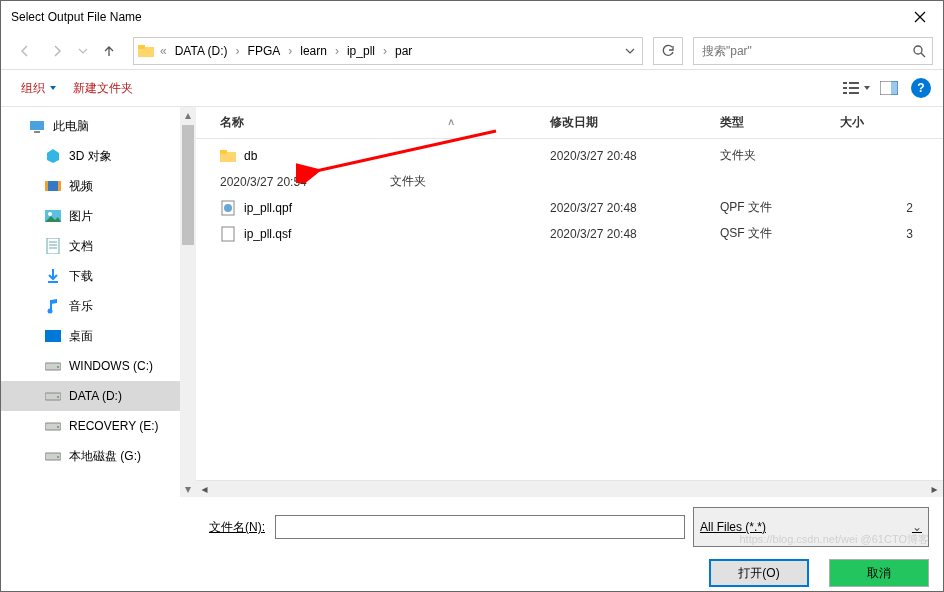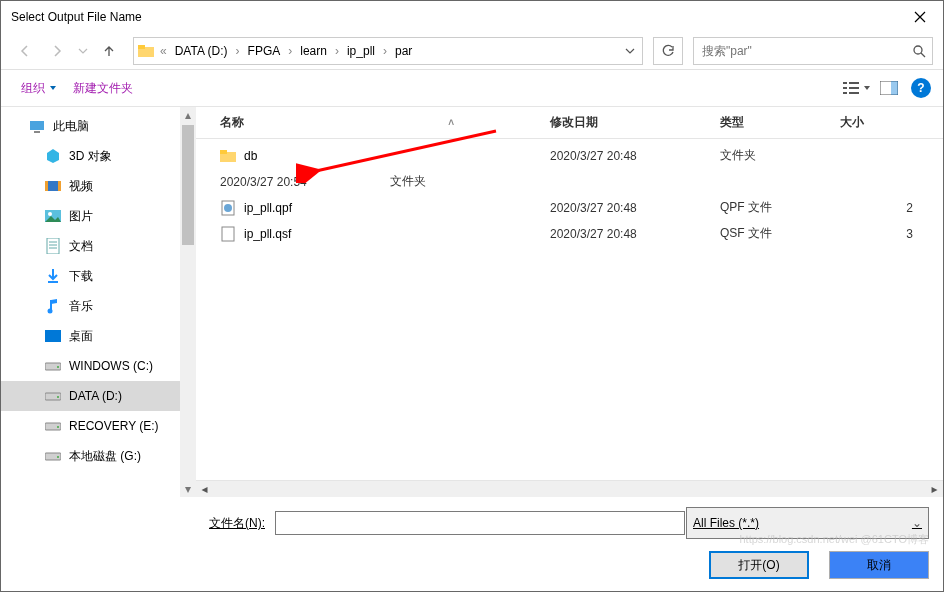--- a/index.html
+++ b/index.html
@@ -17,21 +17,21 @@
   .crumb { padding: 0 6px; height: 100%; display: flex; align-items: center; cursor: pointer; white-space: nowrap; }
   .crumb-sep { color: #888; padding: 0 2px; }
   .addr-right { margin-left: auto; display:flex; align-items:center; }
   .addr-btn { width: 24px; height: 26px; display:flex;align-items:center;justify-content:center; color:#555; }
   .refresh-box { width: 30px; height: 28px; border:1px solid #ccc; display:flex;align-items:center;justify-content:center; margin-right:6px;}
   .searchbox { width: 240px; height: 28px; border: 1px solid #ccc; display: flex; align-items: center; padding: 0 6px; }
   .searchbox input { border: none; outline: none; flex: 1; font-size: 12px; }
   .search-icon { color: #555; }
 
   .toolbar { height: 38px; border-top: 1px solid #e1e1e1; border-bottom: 1px solid #e5e5e5; display: flex; align-items: center; padding: 0 12px; background: #fff; }
-  .tool-item { padding: 4px 8px; display:flex; align-items:center; gap:4px; cursor:pointer; color:#a21caf;}
+  .tool-item { padding: 4px 8px; display:flex; align-items:center; gap:4px; cursor:pointer; color:#b91c1c;}
   .spacer { flex:1; }
   .view-btn { width: 28px; height: 28px; display:flex;align-items:center;justify-content:center; color:#555; margin-left:4px;}
   .help { width:20px;height:20px;border-radius:50%;background:#0078d7;color:#fff;display:flex;align-items:center;justify-content:center;font-weight:bold;font-size:12px;margin-left:8px;}
 
   .body { display:flex; height: 390px; position:relative;}
   .sidebar { width: 195px; border-right: 0; overflow-y: auto; padding-top:4px;}
   .side-item { height: 30px; display:flex; align-items:center; padding-left: 28px; gap:8px; cursor:pointer;}
   .side-item.sub { padding-left: 44px; }
   .side-item.selected { background: #d9d9d9; }
   .side-ico { width:16px; height:16px; display:inline-flex; align-items:center; justify-content:center; }
@@ -55,24 +55,24 @@
   .file-ico { width:16px; height:16px; display:inline-flex;align-items:center;justify-content:center;}
 
   .hscroll { height:17px; background:#f0f0f0; border-top:1px solid #e5e5e5; position:relative;}
   .hscroll .lbtn, .hscroll .rbtn { position:absolute; top:0;bottom:0;width:17px;display:flex;align-items:center;justify-content:center;color:#555;}
   .hscroll .lbtn{left:0;} .hscroll .rbtn{right:0;}
 
   .footer { padding: 10px 14px 14px; }
   .fname-row { display:flex; align-items:center; margin-bottom:12px;text-decoration:underline; }
   .fname-label { width: 260px; text-align:right; padding-right:10px;}
   .fname-input { width: 410px; height:24px; border:1px solid #7a7a7a; padding:0 4px;}
-  .filter { flex:1; margin-left:1px; height:32px; border:1px solid #7a7a7a; display:flex;align-items:center; padding:0 6px; background:#efefef;}
+  .filter { flex:1; margin-left:8px; height:40px; border:1px solid #7a7a7a; display:flex;align-items:center; padding:0 6px; background:#efefef;}
   .filter .dd{margin-left:auto;color:#555;}
   .btn-row { display:flex; justify-content:flex-end; gap:20px; }
-  .btn { width:100px; height:28px; border:1px solid #adadad; background:#3b82f6; display:flex;align-items:center;justify-content:center; cursor:pointer;}
+  .btn { width:100px; height:28px; border:1px solid #adadad; background:#22c55e; display:flex;align-items:center;justify-content:center; cursor:pointer;}
   .btn.primary { border:2px solid #0078d7; background:#e1e1e1;}
 
   .arrow-annot { position:absolute; left:250px; top:142px; pointer-events:none; }
   .watermark { position:absolute; right:14px; bottom:44px; color:#bbb; font-size:11px; opacity:0.6;}
 
   
   svg { display:block; }
 </style>
 </head>
 <body>

